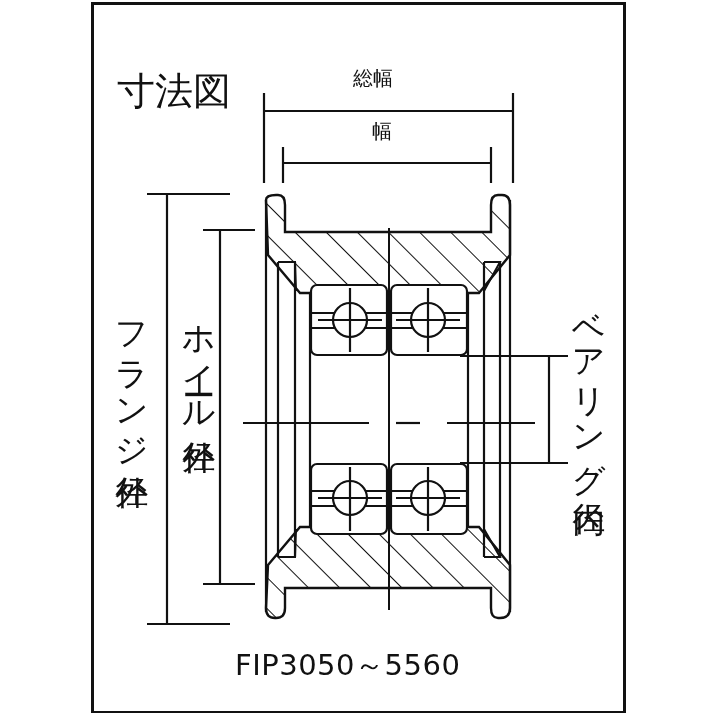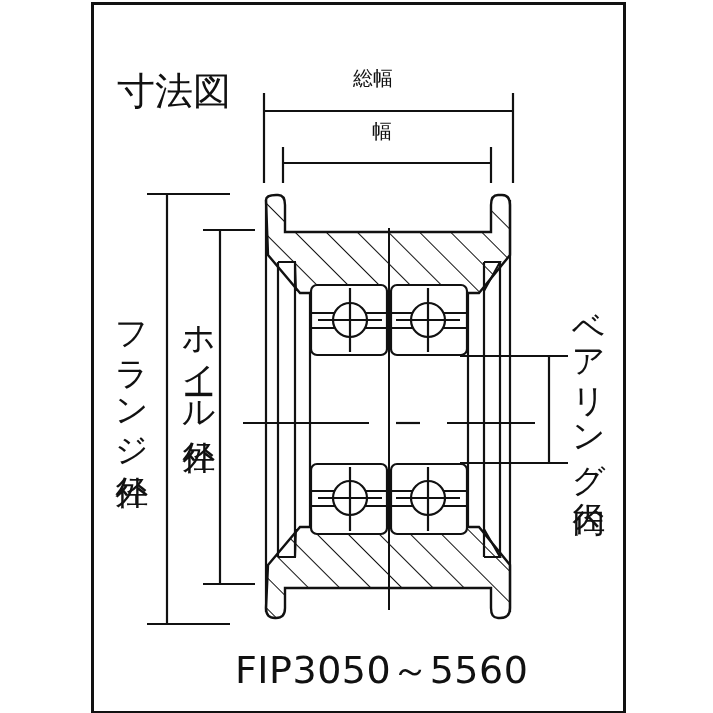--- a/index.html
+++ b/index.html
@@ -10,21 +10,21 @@
   svg { position: absolute; left: 0; top: 0; }
   .lbl { position: absolute; font-size: 20px; line-height: 1; color: #111; white-space: nowrap; }
   .vlbl { position: absolute; font-size: 31px; line-height: 1.02; color: #111;
           writing-mode: vertical-rl; text-orientation: upright; white-space: nowrap; }
   #title { left: 117px; top: 28px; font-size: 38px; margin-top: 44px; }
   #w-total { left: 353px; top: 68px; }
   #w-inner { left: 372px; top: 121px; }
   #flange-od { left: 115px; top: 300px; font-size: 33px; }
   #wheel-od { left: 182px; top: 303px; font-size: 33px; }
   #bearing-id { left: 572px; top: 290px; font-size: 33px; }
-  #model { left: 235px; top: 651px; font-size: 38px; font-family: "DejaVu Sans", sans-serif; letter-spacing: 0.5px; }
+  #model { left: 235px; top: 651px; font-size: 29px; font-family: "DejaVu Sans", sans-serif; letter-spacing: 0.5px; }
 </style>
 </head>
 <body>
 
 <div id="frame"></div>
 
 <svg width="713" height="713" viewBox="0 0 713 713">
   <defs>
     <pattern id="hatch" patternUnits="userSpaceOnUse" width="22" height="22" patternTransform="rotate(-45)">
       <line x1="0" y1="0" x2="0" y2="22" stroke="#111" stroke-width="2"></line>

